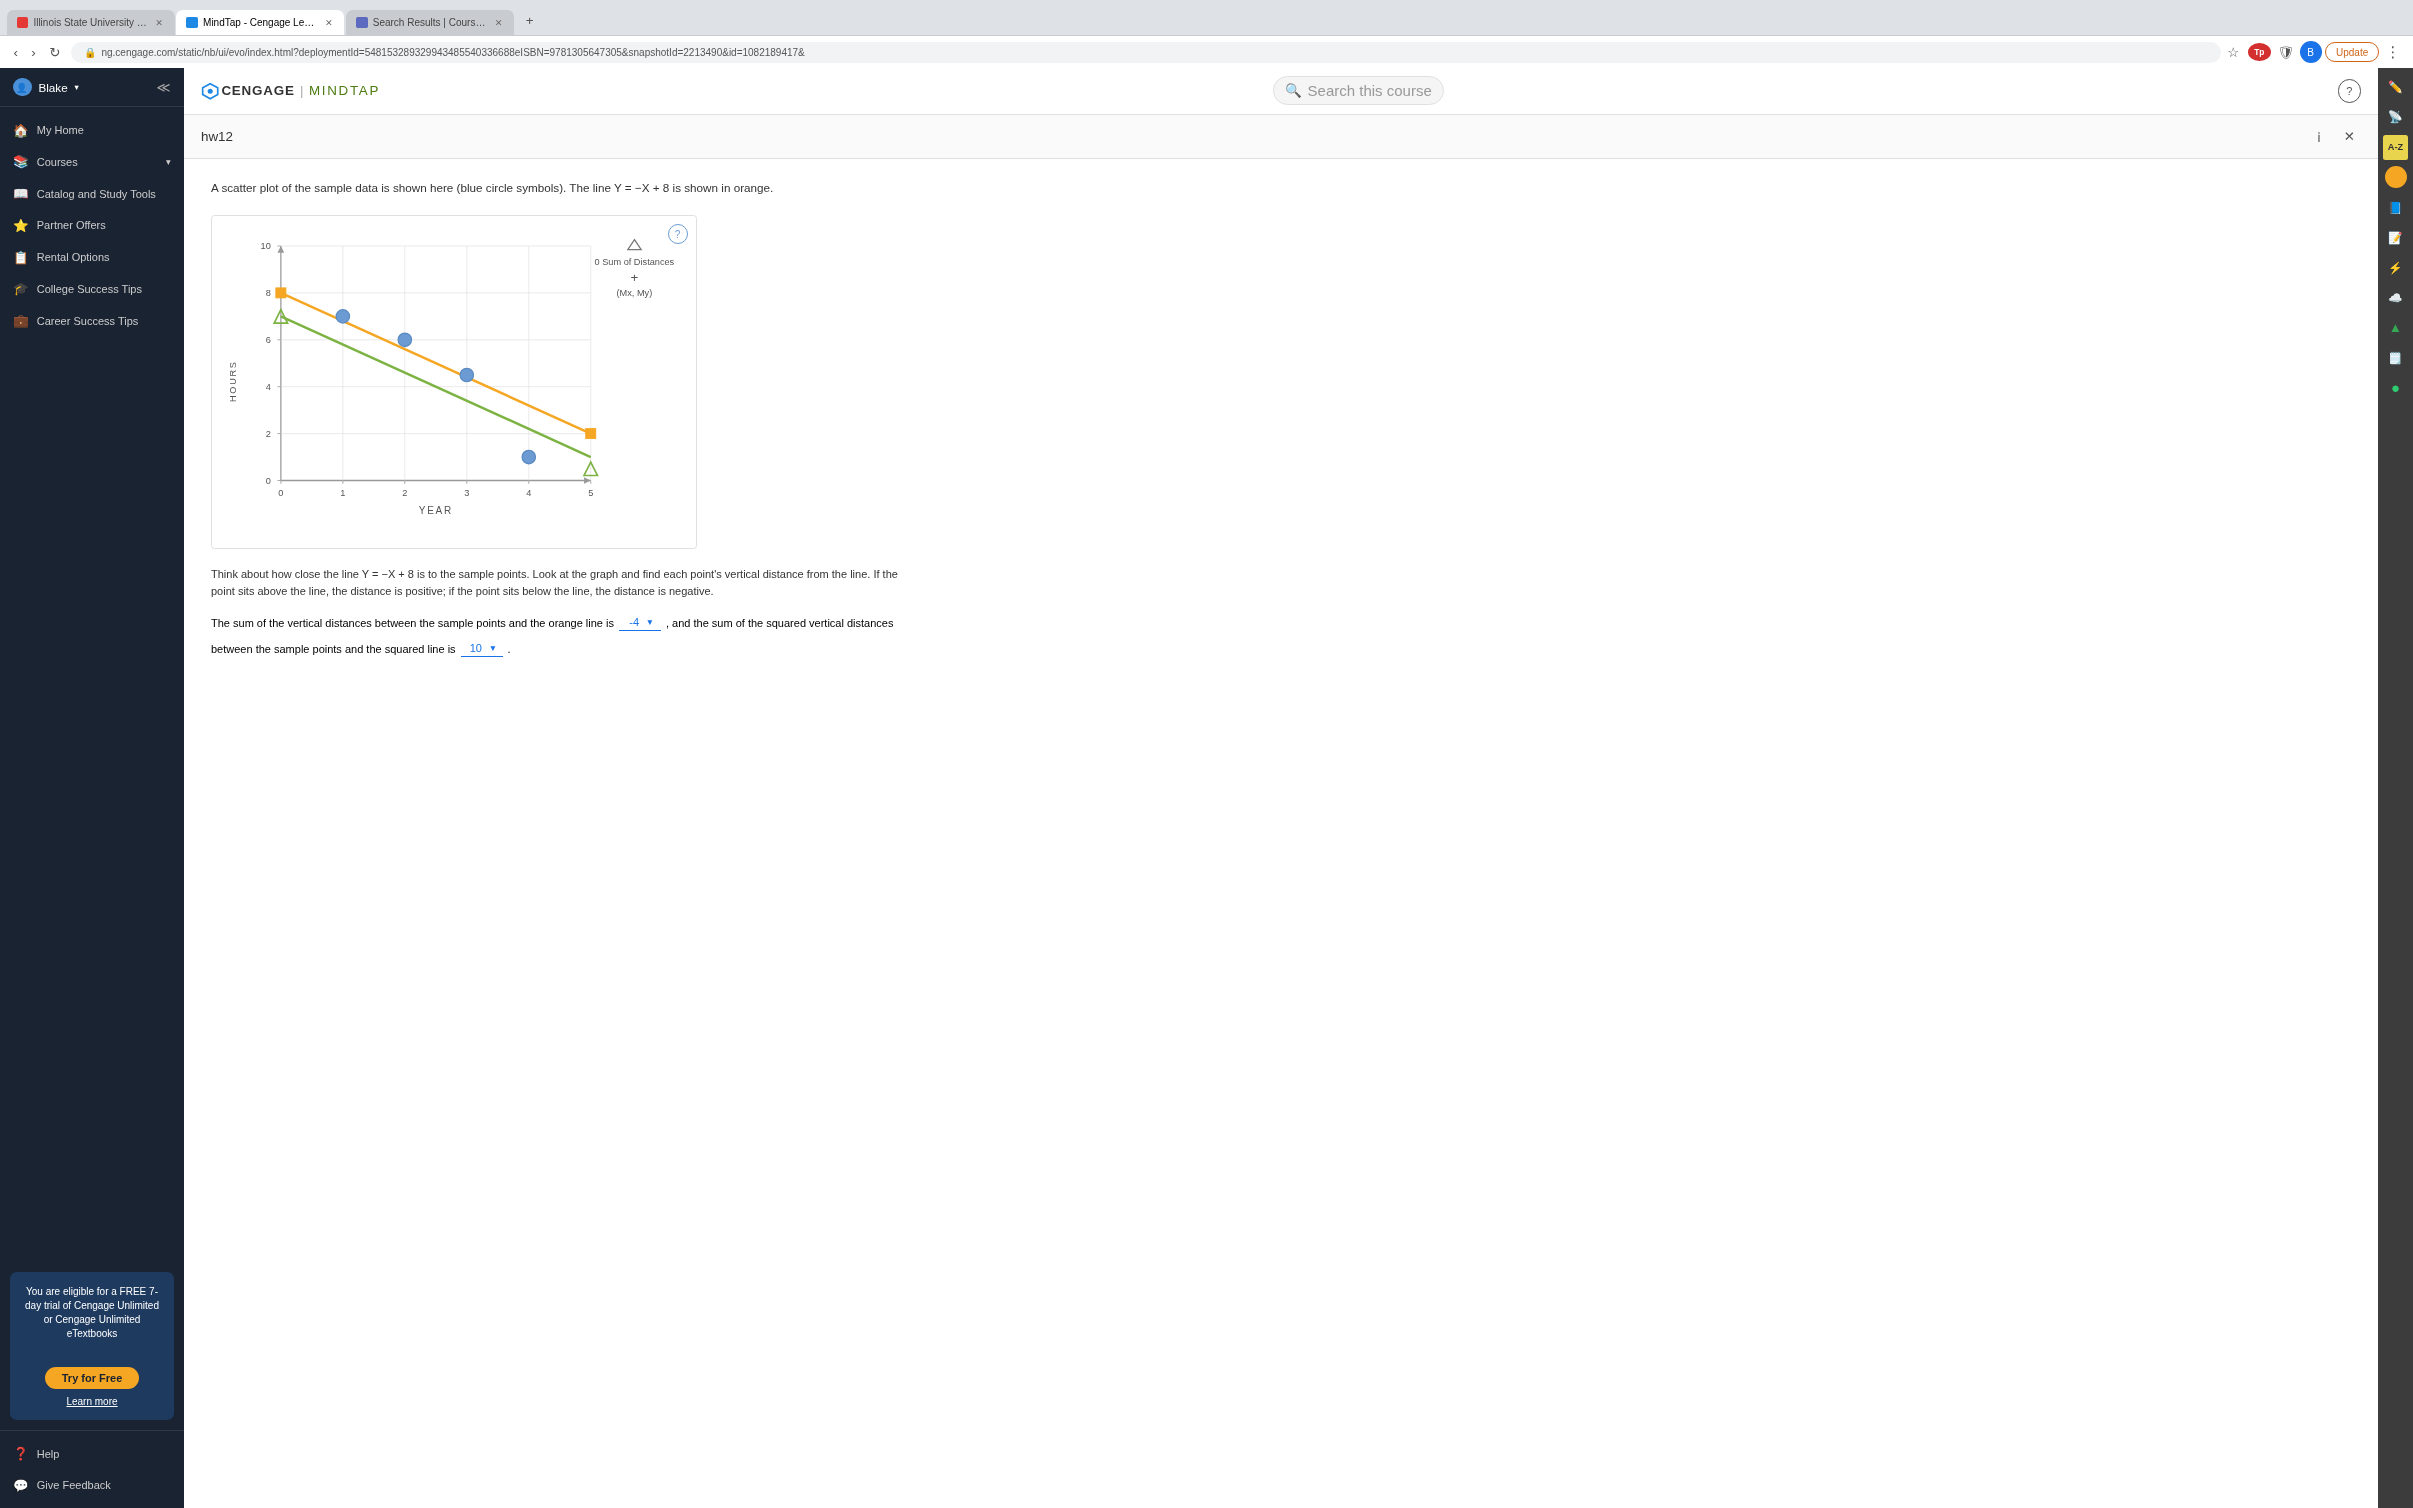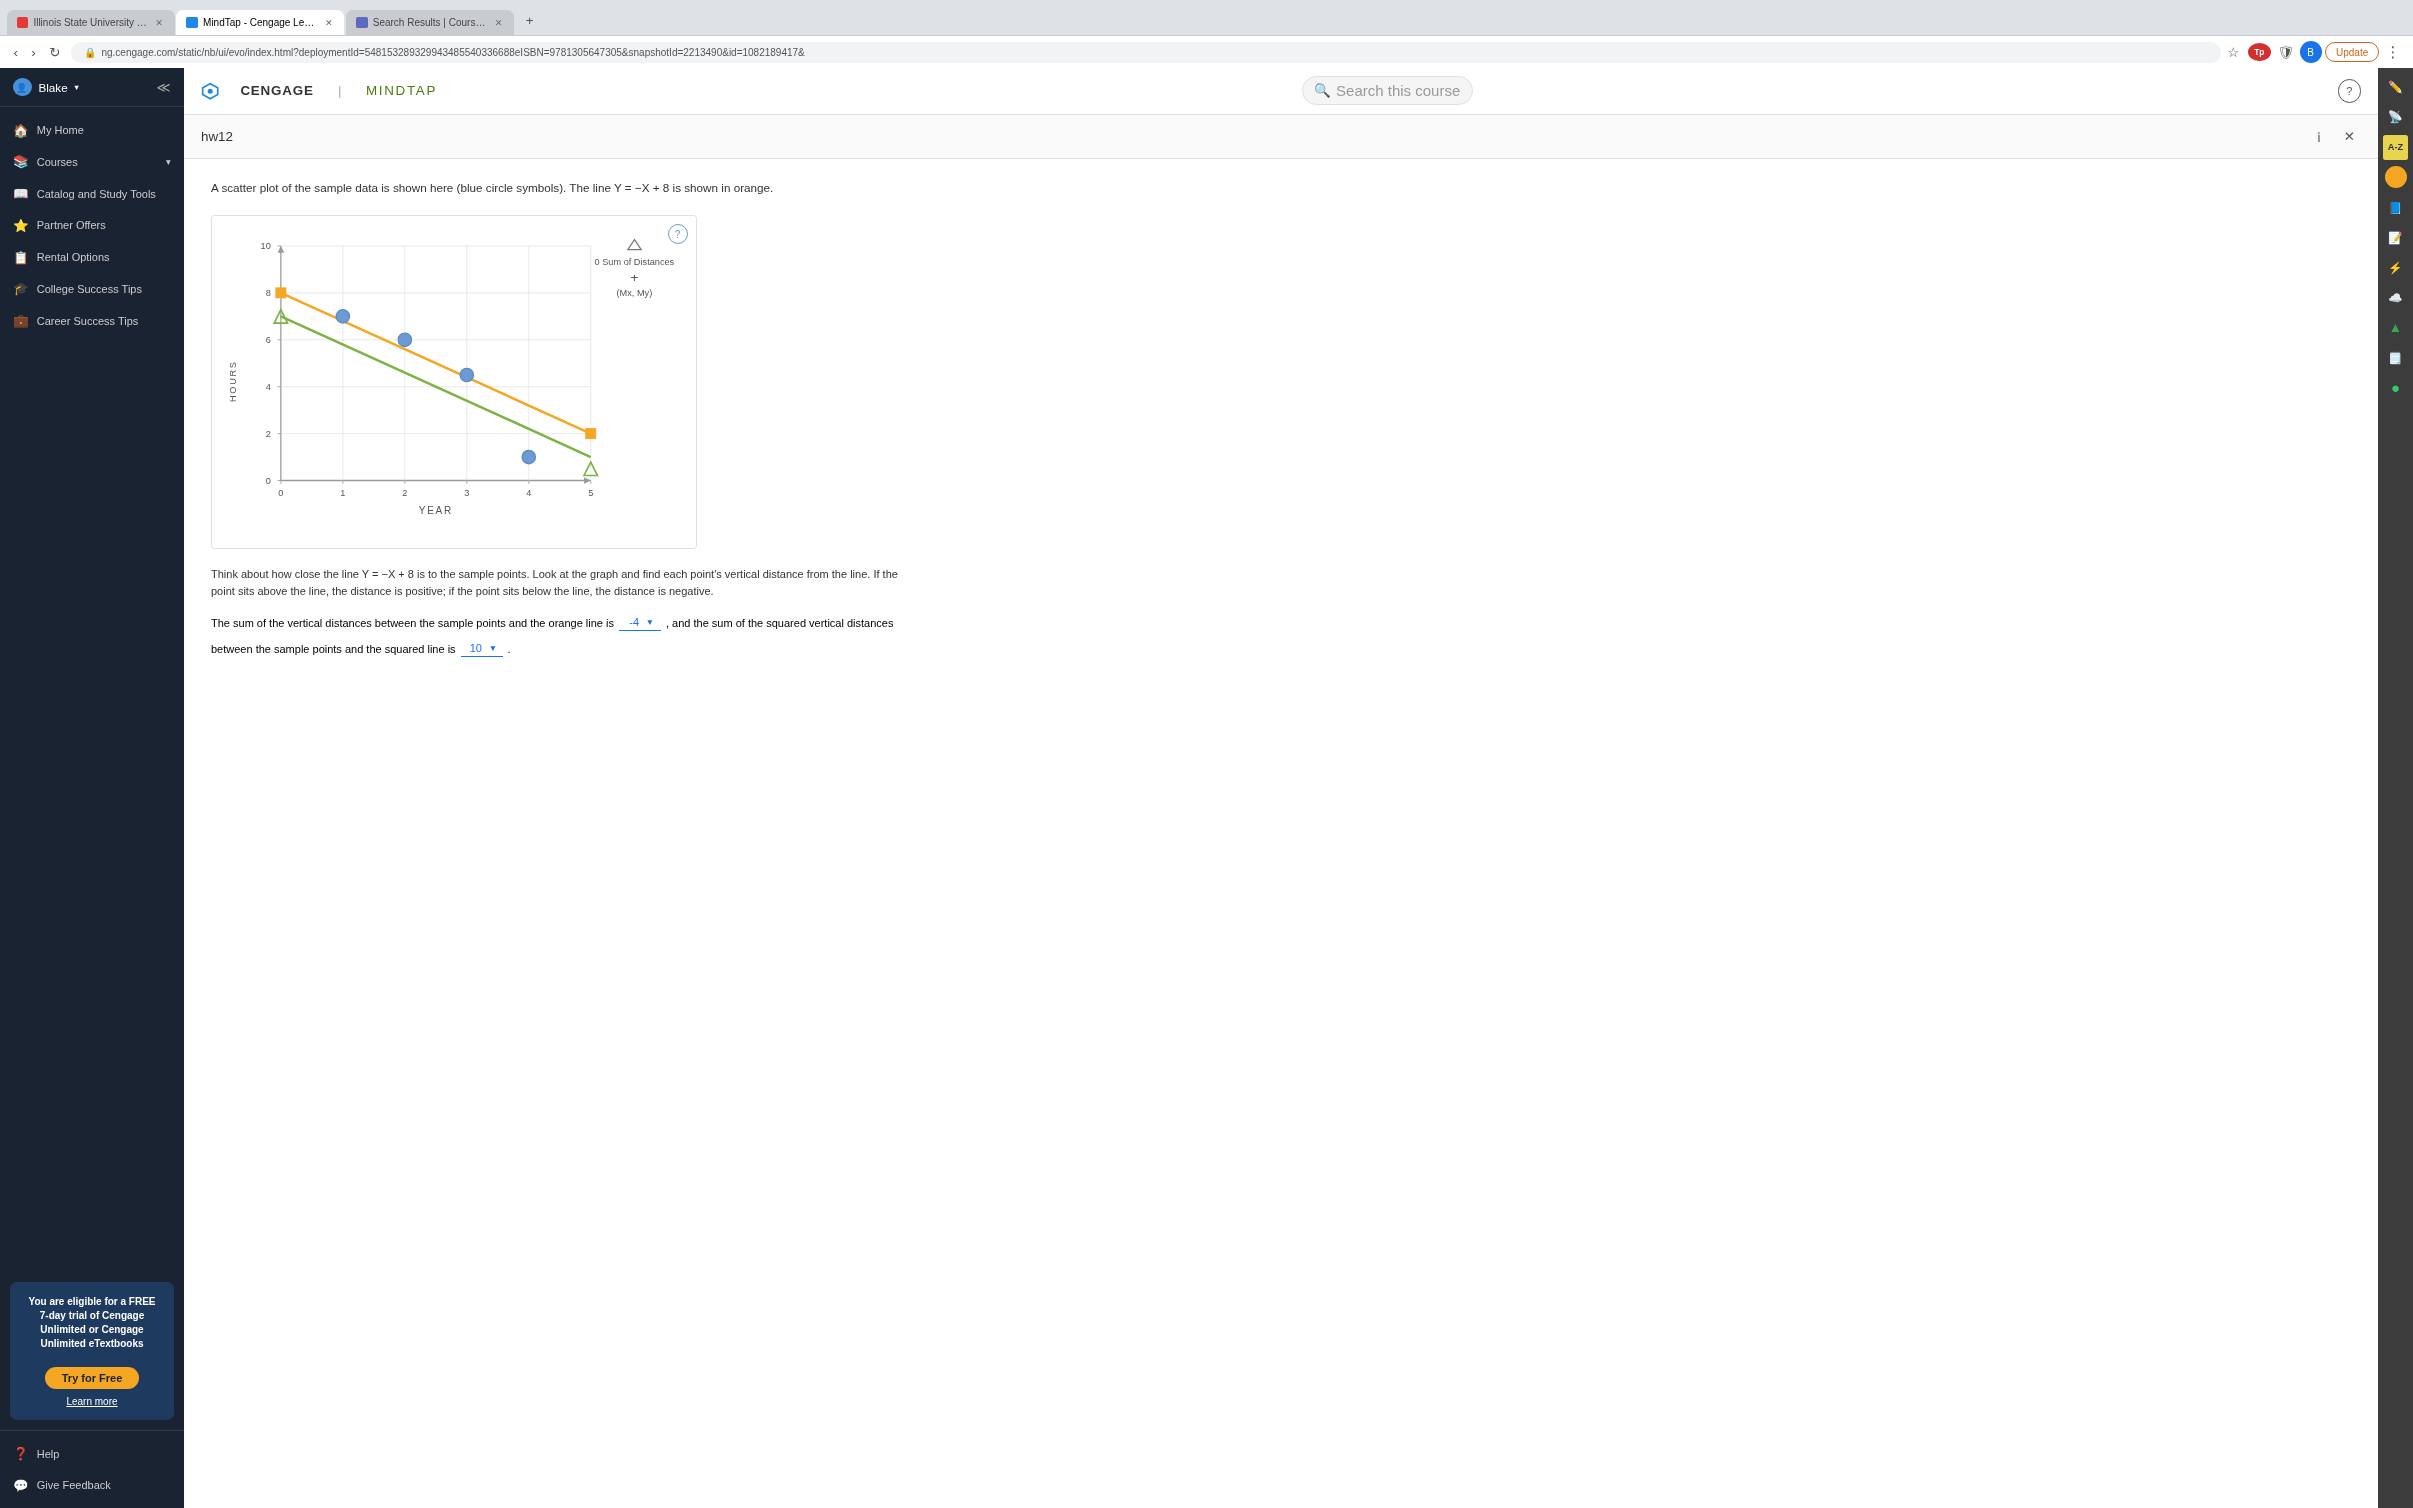--- a/index.html
+++ b/index.html
@@ -34,35 +34,35 @@
     .sidebar { width: 184px; background: #1a2332; color: #fff; display: flex; flex-direction: column; overflow-y: auto; flex-shrink: 0; }
     .sidebar-header { display: flex; align-items: center; justify-content: space-between; padding: 10px 13.4px; border-bottom: 0.8px solid rgba(255,255,255,0.1); }
     .sidebar-user { display: flex; align-items: center; gap: 6.7px; font-size: 11.7px; cursor: pointer; }
     .sidebar-user-icon { width: 18.4px; height: 18.4px; border-radius: 50%; background: #4a90d9; display: flex; align-items: center; justify-content: center; font-size: 9.2px; }
     .sidebar-collapse { cursor: pointer; color: #aaa; font-size: 13.4px; }
     .sidebar-nav { flex: 1; padding: 6.7px 0; }
     .nav-item { display: flex; align-items: center; gap: 8.4px; padding: 8.4px 13.4px; cursor: pointer; font-size: 11px; color: #ccc; }
     .nav-icon { font-size: 12.6px; width: 15px; text-align: center; flex-shrink: 0; }
     .nav-arrow { margin-left: auto; font-size: 9.2px; }
     .sidebar-promo { background: #1e3a5f; margin: 10px; border-radius: 6.7px; padding: 13.4px; text-align: center; font-size: 10px; color: #ccc; }
-    .promo-title { font-weight: 700; color: #fff; font-size: 10px; line-height: 1.4; margin-bottom: 9px; }
+    .promo-title { font-weight: 400; color: #fff; font-size: 10px; line-height: 1.4; margin-bottom: 19px; }
     .promo-btn { background: #f5a623; color: #1a2332; border: none; border-radius: 17px; padding: 5px 17px; font-size: 11px; font-weight: 600; cursor: pointer; margin: 6.7px 0; }
     .promo-link { color: #fff; font-size: 10px; cursor: pointer; text-decoration: underline; }
     .sidebar-bottom { padding: 6.7px 0; border-top: 0.8px solid rgba(255,255,255,0.1); }
 
     
     .right-sidebar { width: 35px; background: #3c3c3c; display: flex; flex-direction: column; align-items: center; padding: 6.7px 0; gap: 5px; flex-shrink: 0; }
     .right-icon { width: 25px; height: 25px; border-radius: 3.4px; display: flex; align-items: center; justify-content: center; cursor: pointer; font-size: 11.7px; color: #ccc; }
 
     
     .main-area { flex: 1; display: flex; flex-direction: column; background: #fff; overflow: hidden; }
 
     
     .mindtap-header { background: #fff; border-bottom: 0.8px solid #e0e0e0; padding: 8.4px 17px; display: flex; align-items: center; justify-content: space-between; flex-shrink: 0; }
-    .mindtap-logo { display: flex; align-items: center; gap: 21px; }
+    .mindtap-logo { display: flex; align-items: center; gap: 2px; }
     .logo-text { font-size: 13.4px; font-weight: 600; color: #333; letter-spacing: 0.8px; }
     .logo-sep { color: #aaa; margin: 0 3.4px; }
     .mindtap-text { font-size: 13.4px; color: #4d7c0f; letter-spacing: 1.7px; font-weight: 300; }
     .header-search { display: flex; align-items: center; background: #f5f5f5; border: 0.8px solid #e0e0e0; border-radius: 17px; padding: 5px 11.7px; gap: 5px; cursor: text; }
     .search-placeholder { font-size: 15px; color: #999; }
     .help-icon { width: 23.5px; height: 23.5px; border-radius: 50%; border: 1.7px solid #555; display: flex; align-items: center; justify-content: center; font-size: 11px; color: #555; cursor: pointer; }
 
     
     .content-wrapper { flex: 1; overflow-y: auto; }
     .hw-header { display: flex; align-items: center; justify-content: space-between; padding: 10px 17px; border-bottom: 0.8px solid #e0e0e0; background: #fafafa; }

